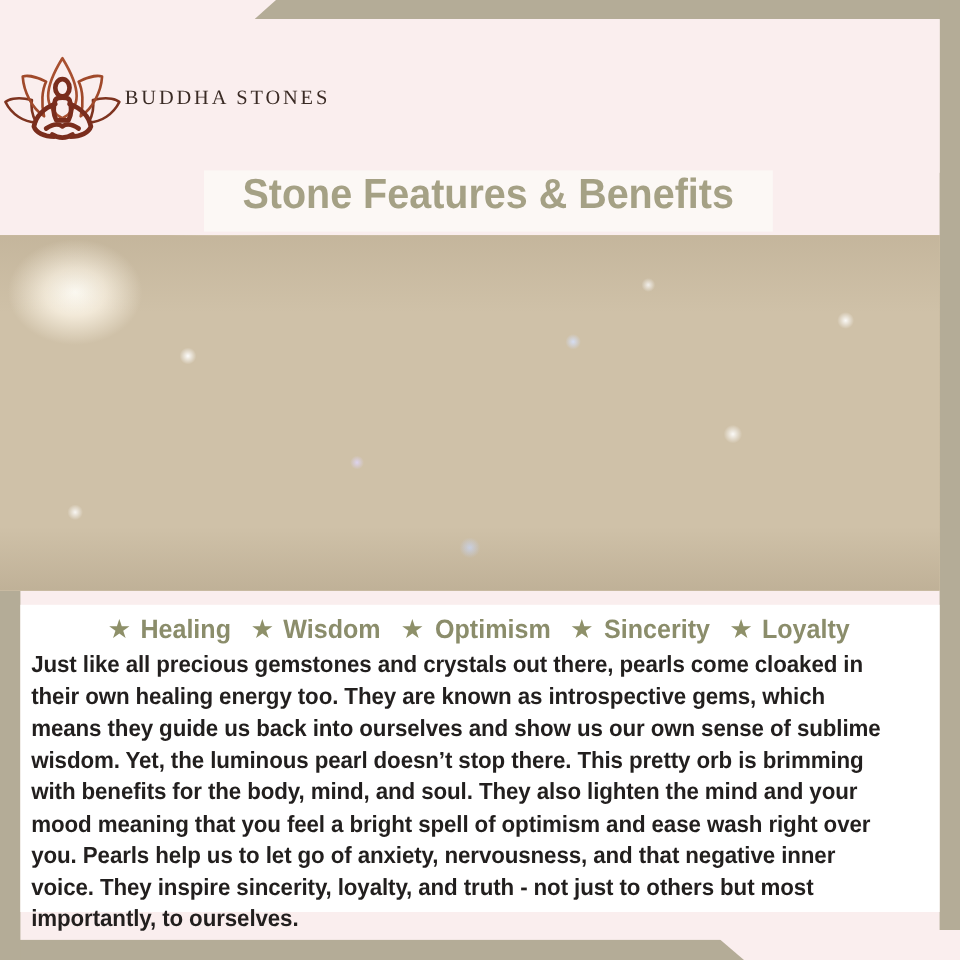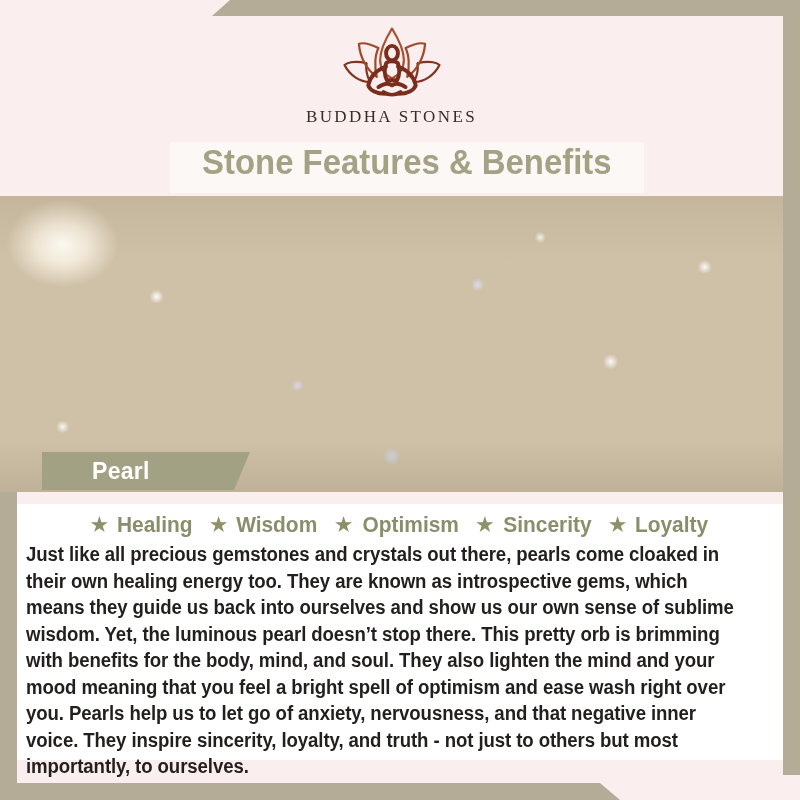--- a/index.html
+++ b/index.html
@@ -63,21 +63,21 @@
 
   
   .header {
     position: absolute;
     top: 16px;
     left: 0;
     width: 783px;
     height: 128px;
     background: #faeeee;
     display: flex;
-    flex-direction: column;
+    flex-direction: row;
     align-items: center;
     justify-content: flex-start;
   }
   .logo-mark {
     margin-top: 10px;
     width: 104px;
     height: 78px;
     display: block;
   }
   .brand-name {
@@ -283,46 +283,43 @@
   <div class="title-banner">
     <div class="title-text">Stone Features &amp; Benefits</div>
   </div>
 
   <div class="hero">
     <div class="hero-photo"></div>
     <div class="hero-sheen"></div>
     <div class="hero-shade"></div>
   </div>
 
-  <div class="stone-tab">
-    <span class="stone-tab-label">Pearl</span>
+
+  <div class="content">
+
+    <div class="benefits">
+      <div class="benefit">
+        <span class="benefit-star">★</span>
+        <span class="benefit-label">Healing</span>
+      </div>
+      <div class="benefit">
+        <span class="benefit-star">★</span>
+        <span class="benefit-label">Wisdom</span>
+      </div>
+      <div class="benefit">
+        <span class="benefit-star">★</span>
+        <span class="benefit-label">Optimism</span>
+      </div>
+      <div class="benefit">
+        <span class="benefit-star">★</span>
+        <span class="benefit-label">Sincerity</span>
+      </div>
+      <div class="benefit">
+        <span class="benefit-star">★</span>
+        <span class="benefit-label">Loyalty</span>
+      </div>
+    </div>
+
+    <p class="body-copy">Just like all precious gemstones and crystals out there, pearls come cloaked in their own healing energy too. They are known as introspective gems, which means they guide us back into ourselves and show us our own sense of sublime wisdom. Yet, the luminous pearl doesn’t stop there. This pretty orb is brimming with benefits for the body, mind, and soul. They also lighten the mind and your mood meaning that you feel a bright spell of optimism and ease wash right over you. Pearls help us to let go of anxiety, nervousness, and that negative inner voice. They inspire sincerity, loyalty, and truth - not just to others but most importantly, to ourselves.</p>
+
   </div>
 
-  <div class="content">
-
-    <div class="benefits">
-      <div class="benefit">
-        <span class="benefit-star">★</span>
-        <span class="benefit-label">Healing</span>
-      </div>
-      <div class="benefit">
-        <span class="benefit-star">★</span>
-        <span class="benefit-label">Wisdom</span>
-      </div>
-      <div class="benefit">
-        <span class="benefit-star">★</span>
-        <span class="benefit-label">Optimism</span>
-      </div>
-      <div class="benefit">
-        <span class="benefit-star">★</span>
-        <span class="benefit-label">Sincerity</span>
-      </div>
-      <div class="benefit">
-        <span class="benefit-star">★</span>
-        <span class="benefit-label">Loyalty</span>
-      </div>
-    </div>
-
-    <p class="body-copy">Just like all precious gemstones and crystals out there, pearls come cloaked in their own healing energy too. They are known as introspective gems, which means they guide us back into ourselves and show us our own sense of sublime wisdom. Yet, the luminous pearl doesn’t stop there. This pretty orb is brimming with benefits for the body, mind, and soul. They also lighten the mind and your mood meaning that you feel a bright spell of optimism and ease wash right over you. Pearls help us to let go of anxiety, nervousness, and that negative inner voice. They inspire sincerity, loyalty, and truth - not just to others but most importantly, to ourselves.</p>
-
-  </div>
-
 </div>
 
 </body></html>

